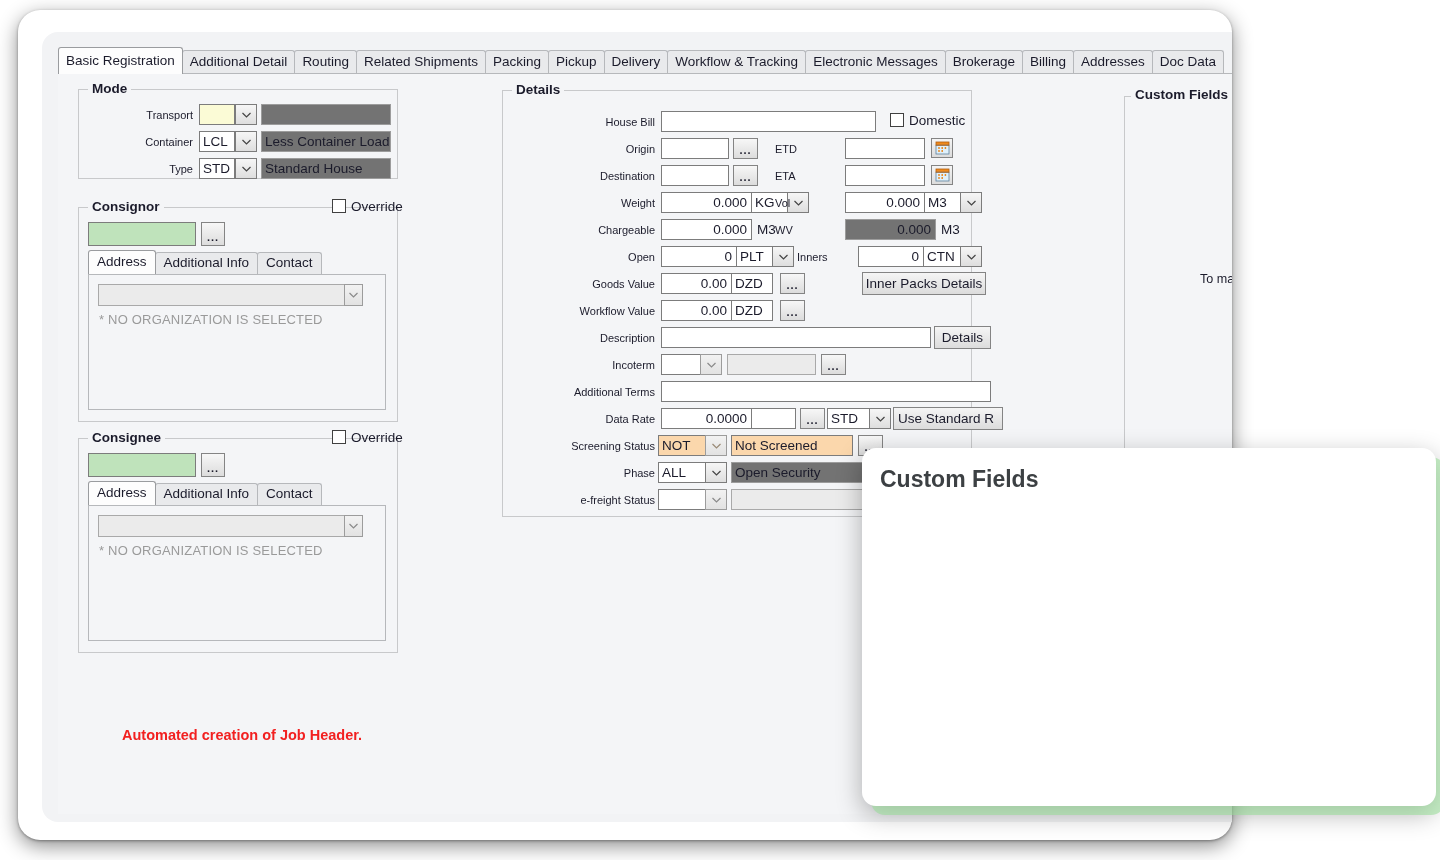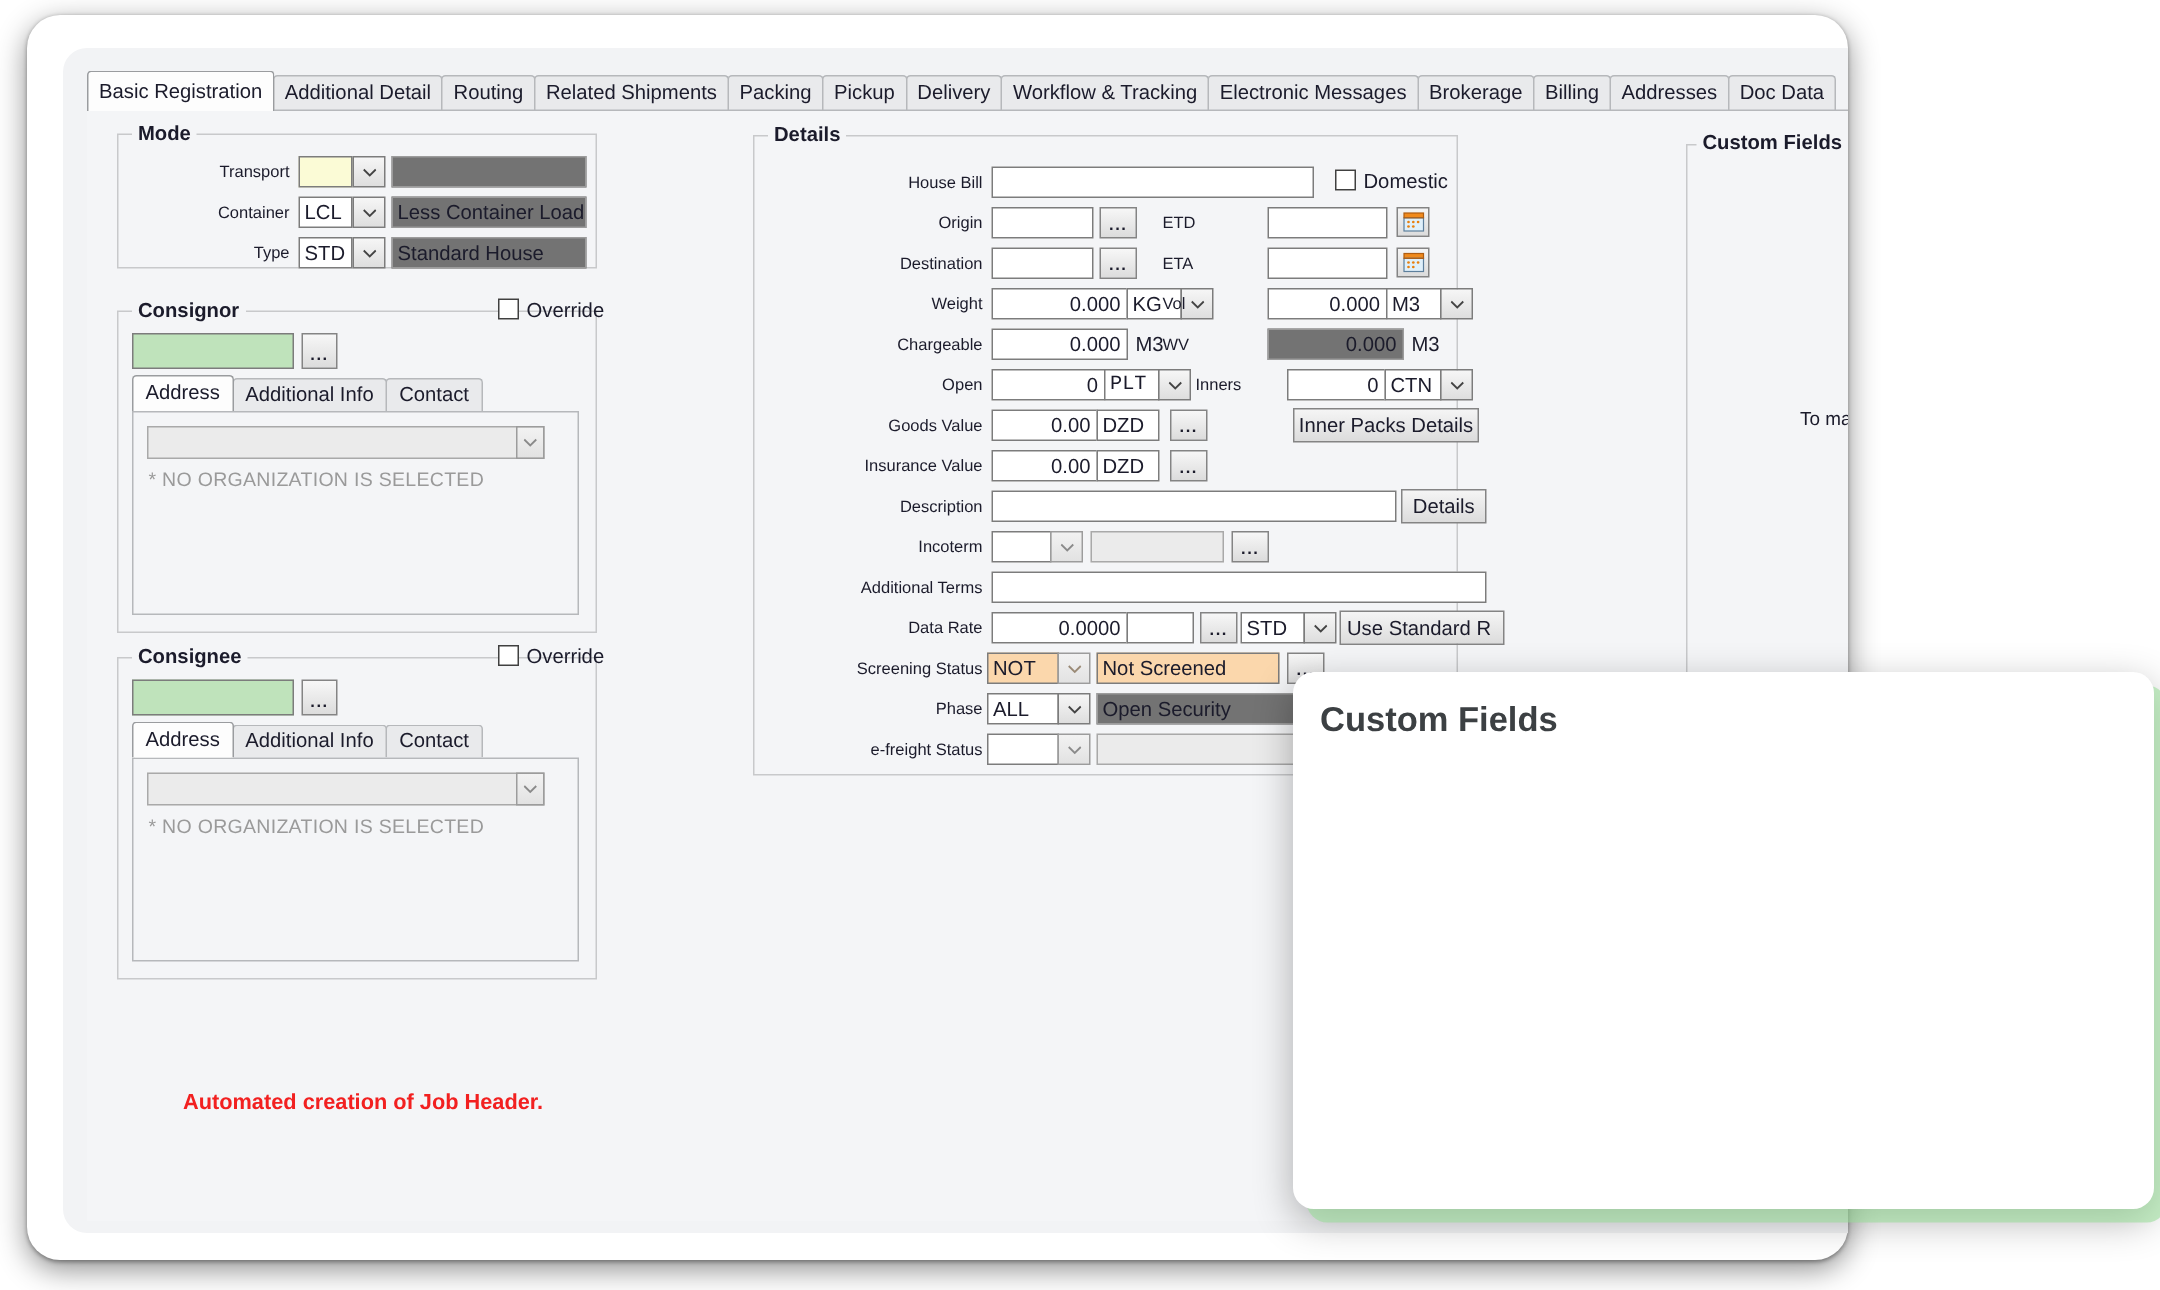--- a/index.html
+++ b/index.html
@@ -455,42 +455,42 @@
 
         <span class="lbl" style="left:0px; top:130px; width:152px;">Chargeable</span>
         <div class="tf num" style="left:158px; top:128px; width:91px; height:21px;">0.000</div>
         <span class="unit" style="left:254px; top:130px;">M3</span>
         <span class="lbl" style="left:272px; top:130px; width:56px; text-align:left;">WV</span>
         <div class="tf ro num" style="left:342px; top:128px; width:91px; height:21px;">0.000</div>
         <span class="unit" style="left:438px; top:130px;">M3</span>
 
         <span class="lbl" style="left:0px; top:157px; width:152px;">Open</span>
         <div class="tf num" style="left:158px; top:155px; width:76px; height:21px;">0</div>
-        <div class="tf" style="left:233px; top:155px; width:37px; height:21px;font-family:Liberation Mono, monospace;">PLT</div>
+        <div class="tf" style="left:233px; top:155px; width:37px; height:21px;">PLT</div>
         <div class="cbo-btn" style="left:269px; top:155px; width:22px; height:21px;">
           <svg width="9" height="6" viewBox="0 0 9 6">
               <path d="M0.5 1 L4.5 5 L8.5 1" fill="none" stroke="#444" stroke-width="1.2"></path>
             </svg>
         </div>
         <span class="lbl" style="left:294px; top:157px; width:58px; text-align:left;">Inners</span>
         <div class="tf num" style="left:355px; top:155px; width:66px; height:21px;">0</div>
         <div class="tf" style="left:420px; top:155px; width:38px; height:21px;">CTN</div>
         <div class="cbo-btn" style="left:457px; top:155px; width:22px; height:21px;">
           <svg width="9" height="6" viewBox="0 0 9 6">
               <path d="M0.5 1 L4.5 5 L8.5 1" fill="none" stroke="#444" stroke-width="1.2"></path>
             </svg>
         </div>
 
         <span class="lbl" style="left:0px; top:184px; width:152px;">Goods Value</span>
         <div class="tf num" style="left:158px; top:182px; width:71px; height:21px;">0.00</div>
         <div class="tf" style="left:228px; top:182px; width:42px; height:21px;">DZD</div>
         <div class="dots-btn" style="left:277px; top:182px; width:25px; height:21px;">...</div>
         <div class="push-btn" style="left:359px; top:181px; width:124px; height:23px;">Inner Packs Details</div>
 
-        <span class="lbl" style="left:0px; top:211px; width:152px;">Insurance Value</span>
+        <span class="lbl" style="left:0px; top:211px; width:152px;">Workflow Value</span>
         <div class="tf num" style="left:158px; top:209px; width:71px; height:21px;">0.00</div>
         <div class="tf" style="left:228px; top:209px; width:42px; height:21px;">DZD</div>
         <div class="dots-btn" style="left:277px; top:209px; width:25px; height:21px;">...</div>
 
         <span class="lbl" style="left:0px; top:238px; width:152px;">Description</span>
         <div class="tf" style="left:158px; top:236px; width:270px; height:21px;"></div>
         <div class="push-btn" style="left:431px; top:235px; width:57px; height:23px;">Details</div>
 
         <span class="lbl" style="left:0px; top:265px; width:152px;">Incoterm</span>
         <div class="tf" style="left:158px; top:263px; width:40px; height:21px;"></div>

